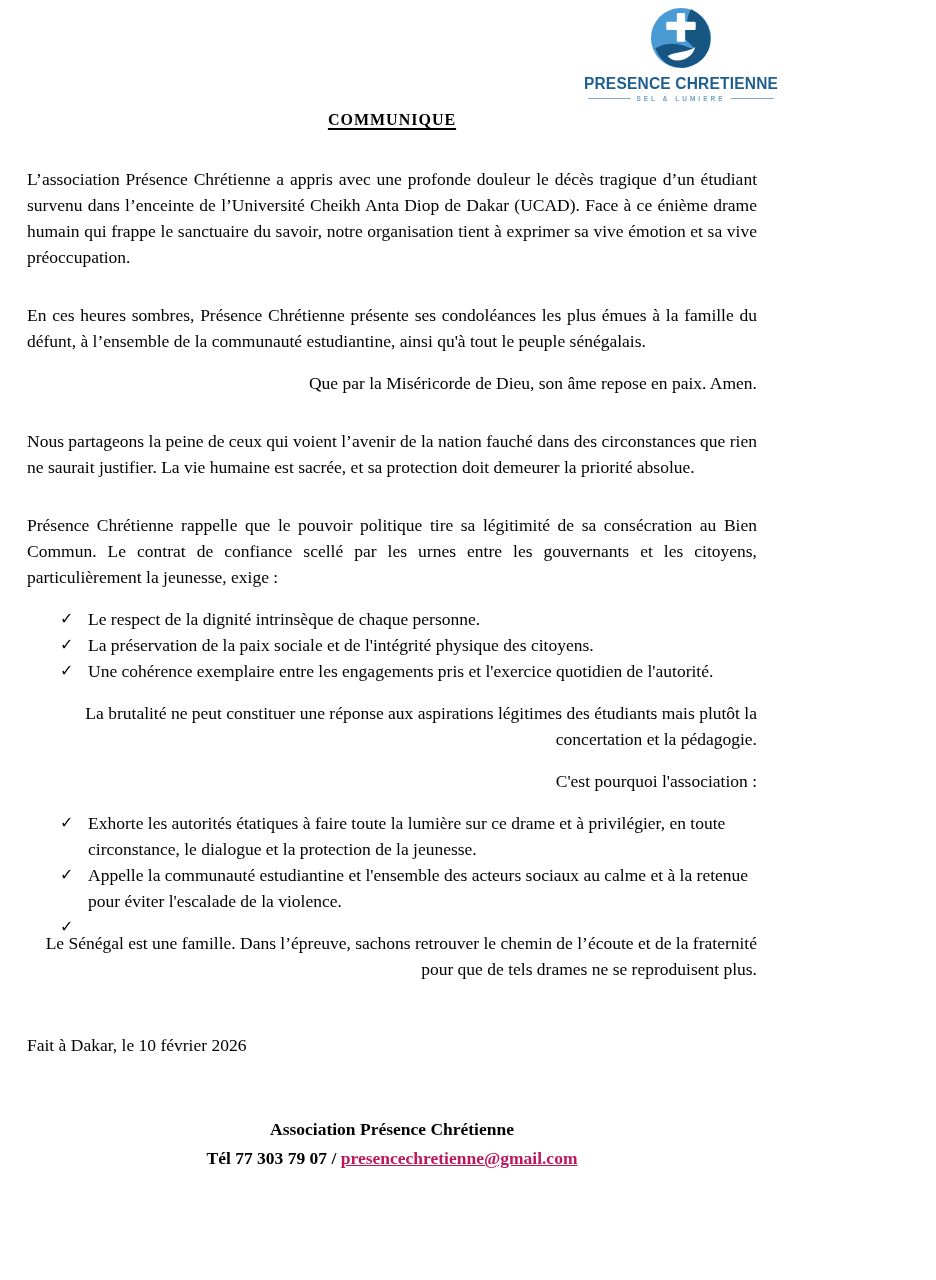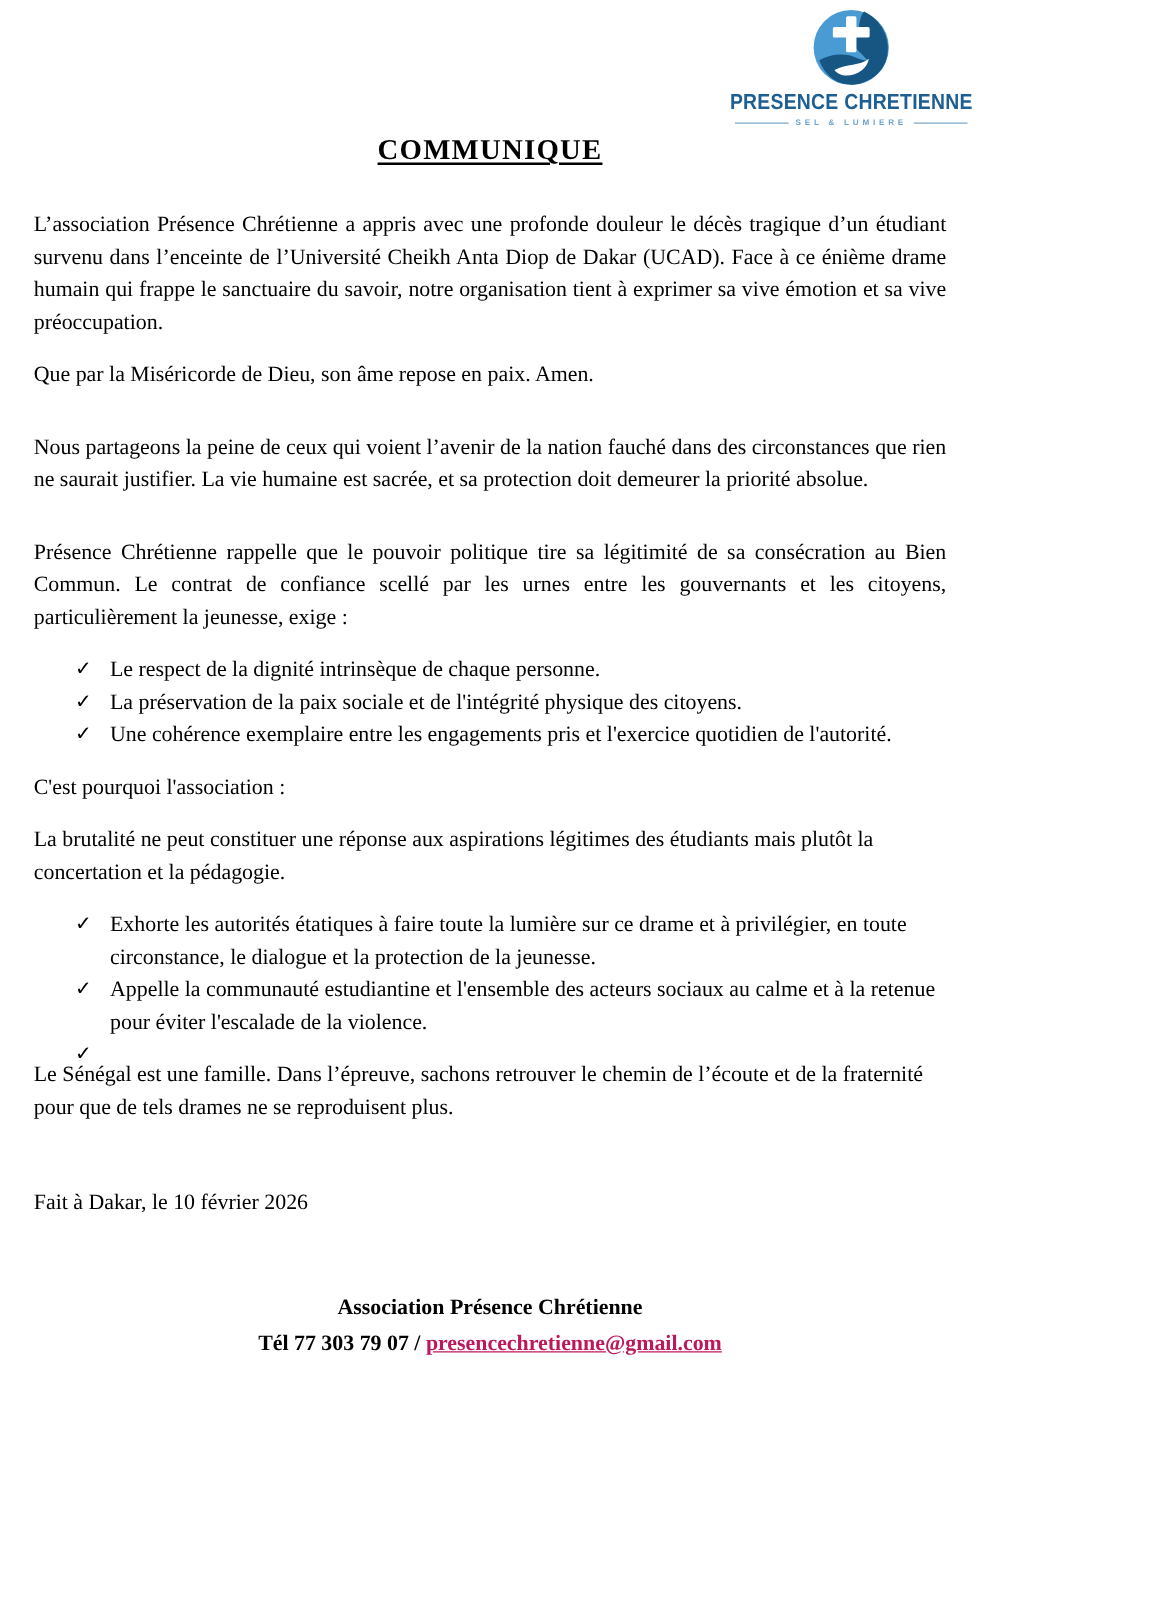--- a/index.html
+++ b/index.html
@@ -49,29 +49,29 @@
     letter-spacing: 3px;
     color: #6fa3c8;
     white-space: nowrap;
   }
 
   
   .content { padding: 106px 27px 0 27px; font-size: 17.5px; line-height: 26px; }
   h1.title {
     margin: 0 0 16px 0;
     text-align: center;
-    font-size: 23px;
+    font-size: 16px;
     line-height: 28px;
     font-weight: bold;
     letter-spacing: 1px;
     text-decoration: underline;
     text-decoration-thickness: 2px;
     text-underline-offset: 3px;
   }
-  p { margin: 0 0 16px 0; }
+  p { margin: 0 0 16px 0; text-align: right; }
   p.justify { text-align: justify; margin-top: 32px; }
   p.tight { margin-bottom: 0; }
 
   ul.checklist {
     list-style: none;
     margin: 0 0 16px 0;
     padding: 0 0 0 33px;
   }
   ul.checklist li { position: relative; padding-left: 28px; }
   ul.checklist .check {
@@ -115,43 +115,44 @@
       <span class="rule"></span>
     </div>
   </div>
 
   <div class="content">
 
     <h1 class="title">COMMUNIQUE</h1>
 
     <p class="justify">L’association Présence Chrétienne a appris avec une profonde douleur le décès tragique d’un étudiant survenu dans l’enceinte de l’Université Cheikh Anta Diop de Dakar (UCAD). Face à ce énième drame humain qui frappe le sanctuaire du savoir, notre organisation tient à exprimer sa vive émotion et sa vive préoccupation.</p>
 
+    <p class="justify">En ces heures sombres, Présence Chrétienne présente ses condoléances les plus émues à la famille du défunt, à l’ensemble de la communauté estudiantine, ainsi qu'à tout le peuple sénégalais.</p>
 
     <p class="tight">Que par la Miséricorde de Dieu, son âme repose en paix. Amen.</p>
     <p class="justify tight">Nous partageons la peine de ceux qui voient l’avenir de la nation fauché dans des circonstances que rien ne saurait justifier. La vie humaine est sacrée, et sa protection doit demeurer la priorité absolue.</p>
     <p class="justify">Présence Chrétienne rappelle que le pouvoir politique tire sa légitimité de sa consécration au Bien Commun. Le contrat de confiance scellé par les urnes entre les gouvernants et les citoyens, particulièrement la jeunesse, exige :</p>
 
     <ul class="checklist">
       <li>
         <span class="check">✓</span>
         <span>Le respect de la dignité intrinsèque de chaque personne.</span>
       </li>
       <li>
         <span class="check">✓</span>
         <span>La préservation de la paix sociale et de l'intégrité physique des citoyens.</span>
       </li>
       <li>
         <span class="check">✓</span>
         <span>Une cohérence exemplaire entre les engagements pris et l'exercice quotidien de l'autorité.</span>
       </li>
     </ul>
 
+    <p>La brutalité ne peut constituer une réponse aux aspirations légitimes des étudiants mais plutôt la concertation et la pédagogie.</p>
+
     <p>C'est pourquoi l'association :</p>
-
-    <p>La brutalité ne peut constituer une réponse aux aspirations légitimes des étudiants mais plutôt la concertation et la pédagogie.</p>
 
     <ul class="checklist">
       <li>
         <span class="check">✓</span>
         <span>Exhorte les autorités étatiques à faire toute la lumière sur ce drame et à privilégier, en toute circonstance, le dialogue et la protection de la jeunesse.</span>
       </li>
       <li>
         <span class="check">✓</span>
         <span>Appelle la communauté estudiantine et l'ensemble des acteurs sociaux au calme et à la retenue pour éviter l'escalade de la violence.</span>
       </li>

